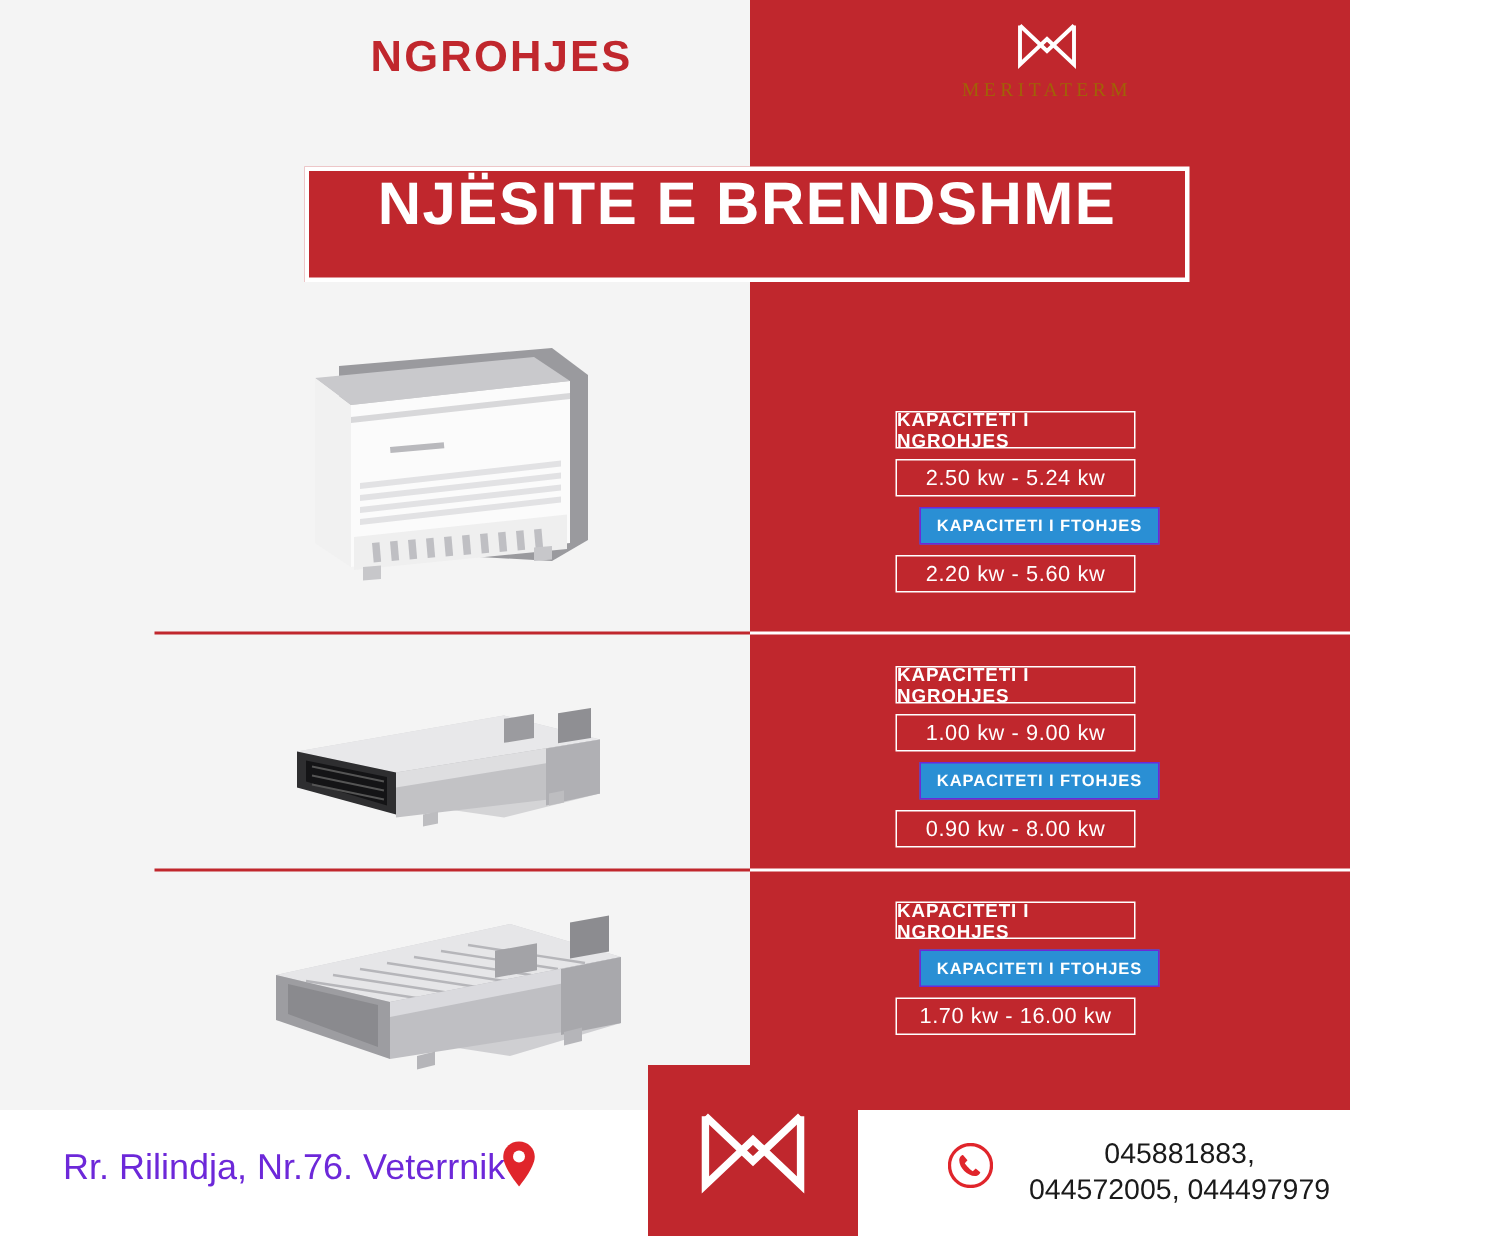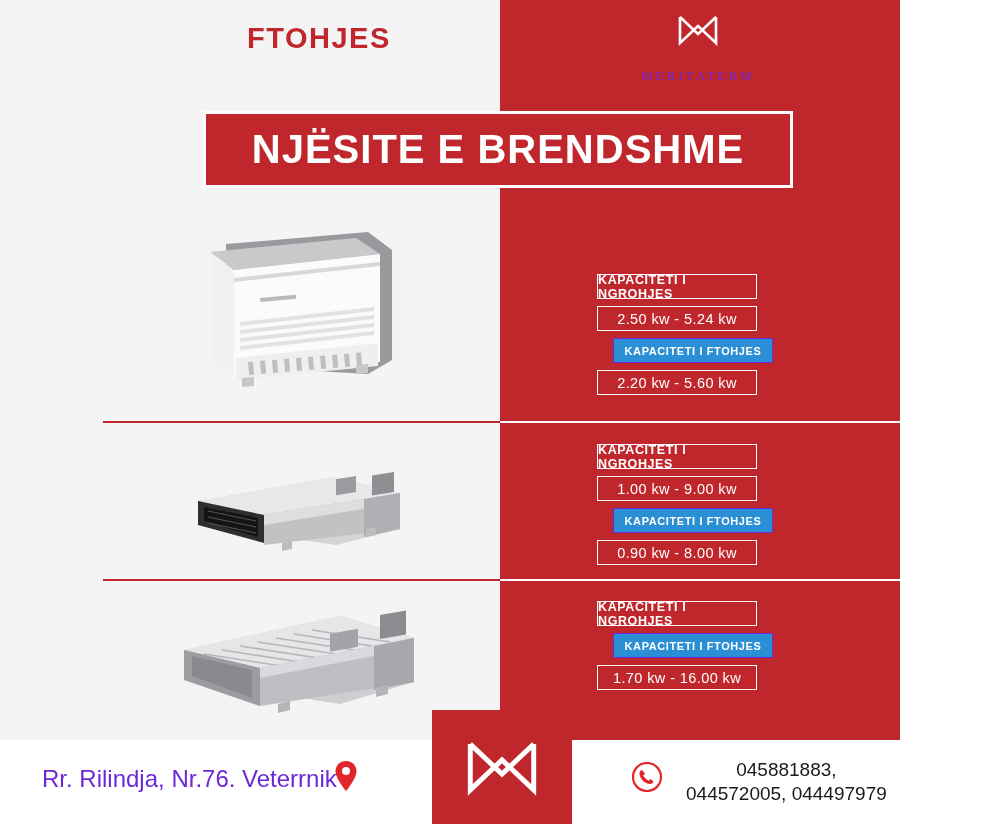--- a/index.html
+++ b/index.html
@@ -79,36 +79,35 @@
   }
   .merita-mark {
     width: 42px;
     height: 32px;
     margin: 0 auto;
     display: block;
   }
   .merita-text {
     font-size: 13px;
     letter-spacing: 3px;
-    margin-top: 22px;
-    color: #6d28d9;
+    margin-top: 6px;
+    color: #a16207;
     font-family: "Liberation Serif", serif;
   }
   
   .title-banner {
     position: absolute;
     left: 203px;
     top: 111px;
     width: 590px;
     height: 77px;
     background: #c0272d;
     border: 3px solid #ffffff;
     box-sizing: border-box;
     display: flex;
-    align-items: center;
     justify-content: center;
   }
   .title-banner .title-text {
     color: #ffffff;
     font-size: 40px;
     font-weight: bold;
     letter-spacing: 1px;
     font-family: "Liberation Sans", sans-serif;
   }
   
@@ -218,21 +217,21 @@
 
 <div id="poster">
 
   <div class="canvas">
 
     <div class="left-edge"></div>
     <div class="left-panel"></div>
     <div class="right-panel"></div>
     <div class="far-right"></div>
 
-    <div class="brand-toshiba">FTOHJES</div>
+    <div class="brand-toshiba">NGROHJES</div>
 
     <div class="brand-merita">
       <svg class="merita-mark" viewBox="0 0 42 32">
         <path d="M3 3 L3 29 L21 12 L39 29 L39 3" fill="none" stroke="#ffffff" stroke-width="2.6"></path>
         <path d="M3 3 L21 20 L39 3" fill="none" stroke="#ffffff" stroke-width="2.6"></path>
       </svg>
       <div class="merita-text">MERITATERM</div>
     </div>
 
     <div class="title-banner">

